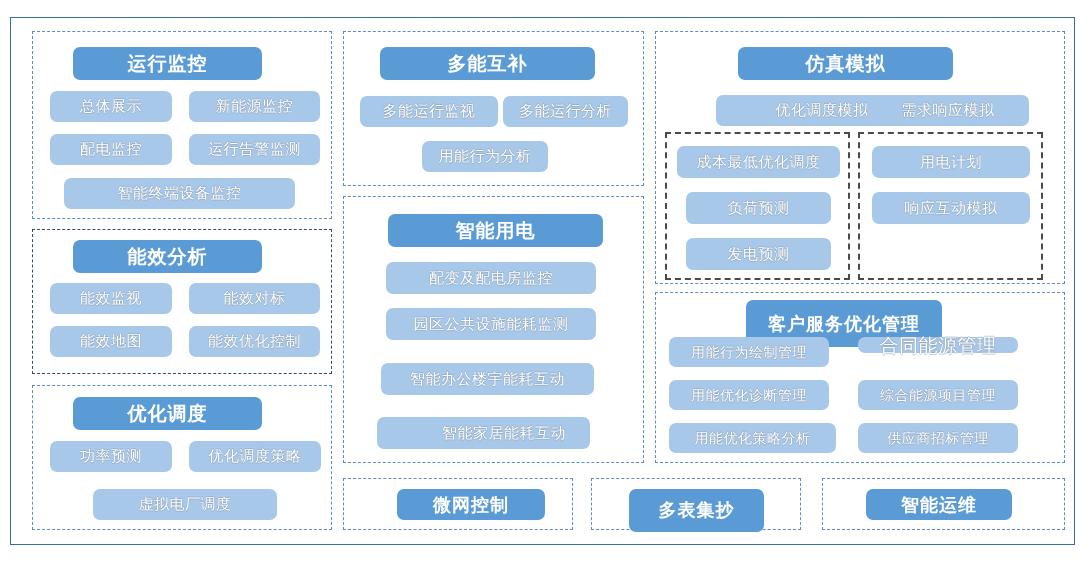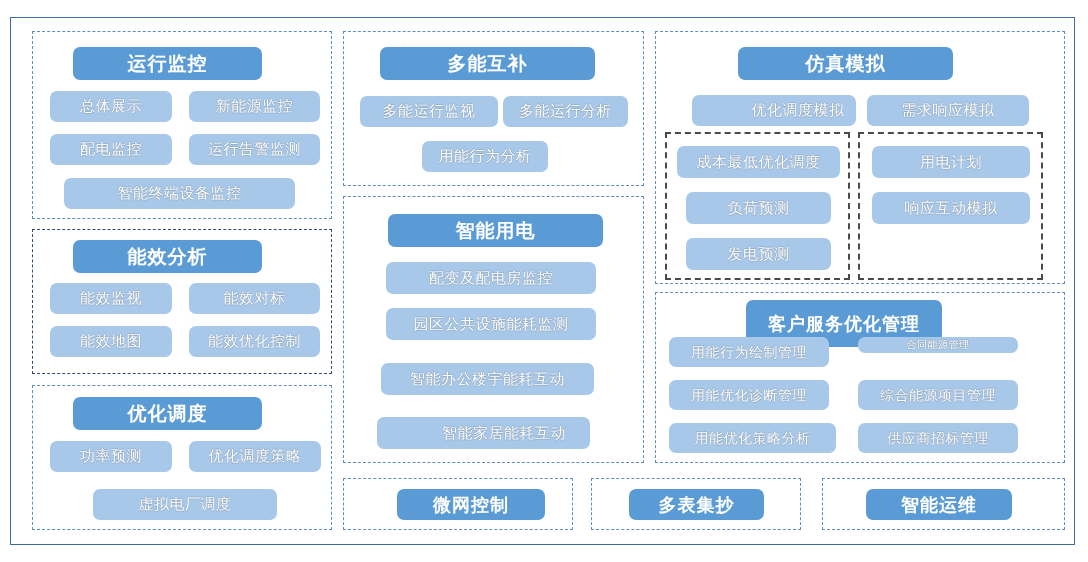--- a/index.html
+++ b/index.html
@@ -123,40 +123,40 @@
   <div class="pill" style="left:386px; top:262px; width:210px; height:32px; font-size:15px;">配变及配电房监控</div>
   <div class="pill" style="left:386px; top:308px; width:210px; height:32px; font-size:15px;">园区公共设施能耗监测</div>
   <div class="pill" style="left:381px; top:363px; width:213px; height:32px; font-size:15px;">智能办公楼宇能耗互动</div>
   <div class="pill" style="left:377px; top:417px; width:213px; height:32px; font-size:15px;padding-left:41px;">智能家居能耗互动</div>
 
   <div class="panel" style="left:343px; top:478px; width:230px; height:52px;"></div>
   <div class="title" style="left:397px; top:489px; width:148px; height:31px; font-size:18px;">微网控制</div>
 
   <div class="panel" style="left:655px; top:31px; width:410px; height:253px;"></div>
   <div class="title" style="left:738px; top:47px; width:215px; height:33px; font-size:19px;">仿真模拟</div>
-  <div class="pill" style="left:692px; top:95px; width:164px; height:31px; font-size:15px;padding-left:48px;">优化调度模拟</div>
+  <div class="pill" style="left:716px; top:95px; width:164px; height:31px; font-size:15px;padding-left:48px;">优化调度模拟</div>
   <div class="pill" style="left:867px; top:95px; width:162px; height:31px; font-size:15px;">需求响应模拟</div>
 
   <div class="subgroup" style="left:665px; top:132px; width:185px; height:148px;"></div>
   <div class="pill" style="left:677px; top:146px; width:163px; height:32px; font-size:15px;">成本最低优化调度</div>
   <div class="pill" style="left:686px; top:192px; width:145px; height:32px; font-size:15px;">负荷预测</div>
   <div class="pill" style="left:686px; top:238px; width:145px; height:32px; font-size:15px;">发电预测</div>
 
   <div class="subgroup" style="left:858px; top:132px; width:185px; height:148px;"></div>
   <div class="pill" style="left:872px; top:146px; width:158px; height:32px; font-size:15px;">用电计划</div>
   <div class="pill" style="left:872px; top:192px; width:158px; height:32px; font-size:15px;text-align:center;">响应互动模拟</div>
 
   <div class="panel" style="left:655px; top:292px; width:410px; height:171px;"></div>
   <div class="title" style="left:746px; top:300px; width:196px; height:47px; font-size:18px;">客户服务优化管理</div>
   <div class="pill" style="left:669px; top:337px; width:160px; height:30px; font-size:14px;">用能行为绘制管理</div>
   <div class="pill" style="left:669px; top:380px; width:160px; height:30px; font-size:14px;">用能优化诊断管理</div>
   <div class="pill" style="left:669px; top:423px; width:167px; height:30px; font-size:14px;">用能优化策略分析</div>
-  <div class="pill" style="left:858px; top:337px; width:160px; height:16px; font-size:10px;">合同能源管理</div>
+  <div class="pill" style="left:858px; top:337px; width:160px; height:16px; font-size:19px;">合同能源管理</div>
   <div class="pill" style="left:858px; top:380px; width:160px; height:30px; font-size:14px;">综合能源项目管理</div>
   <div class="pill" style="left:858px; top:423px; width:160px; height:30px; font-size:14px;">供应商招标管理</div>
 
   <div class="panel" style="left:591px; top:478px; width:210px; height:52px;"></div>
-  <div class="title" style="left:629px; top:489px; width:135px; height:31px; font-size:18px;">多表集抄</div>
+  <div class="title" style="left:629px; top:489px; width:135px; height:43px; font-size:18px;font-family:Liberation Mono, monospace;">多表集抄</div>
 
   <div class="panel" style="left:822px; top:478px; width:243px; height:52px;"></div>
   <div class="title" style="left:866px; top:489px; width:146px; height:31px; font-size:18px;">智能运维</div>
 
 </div>
 
 </body></html>

